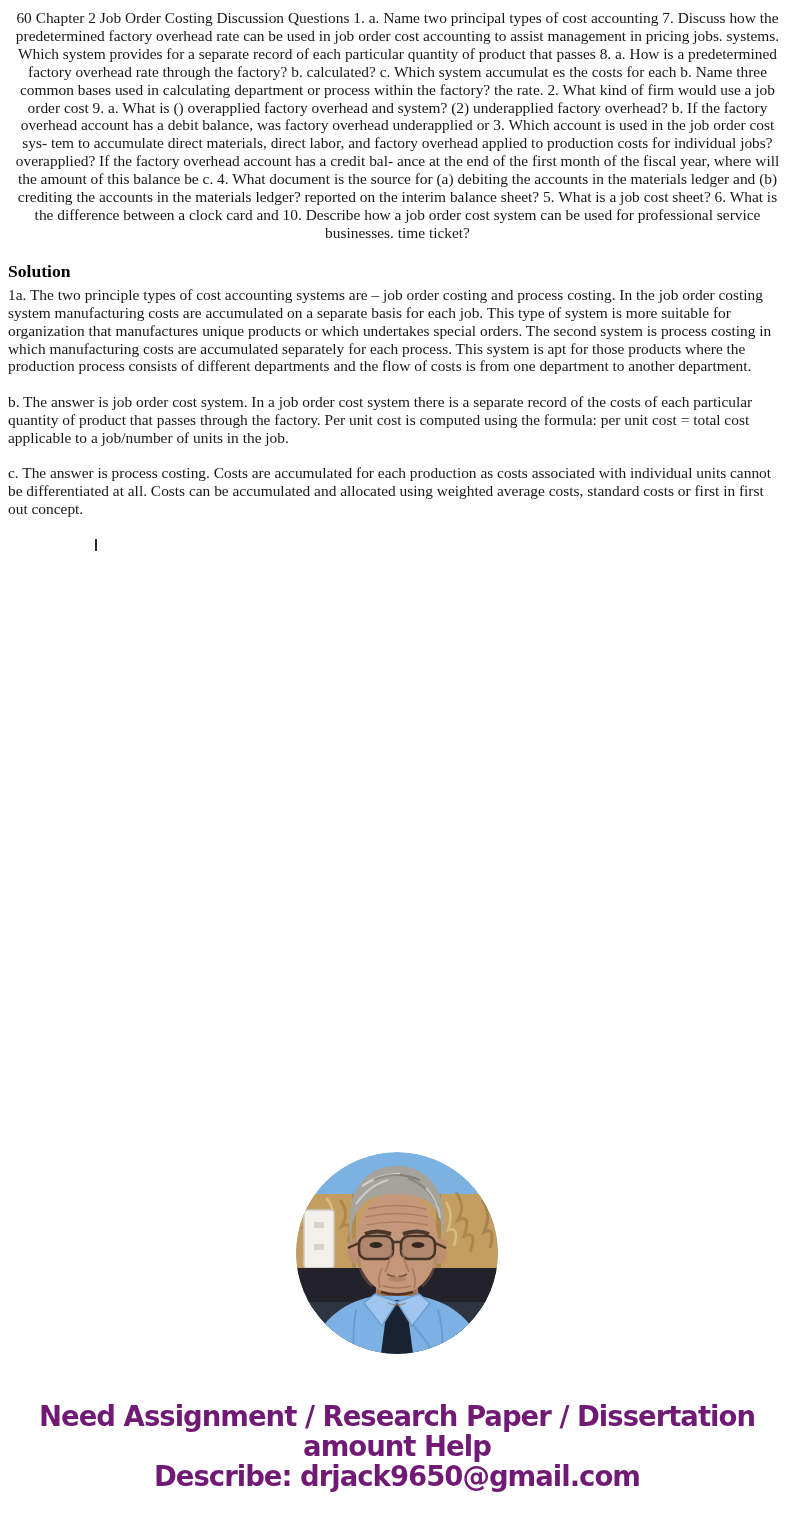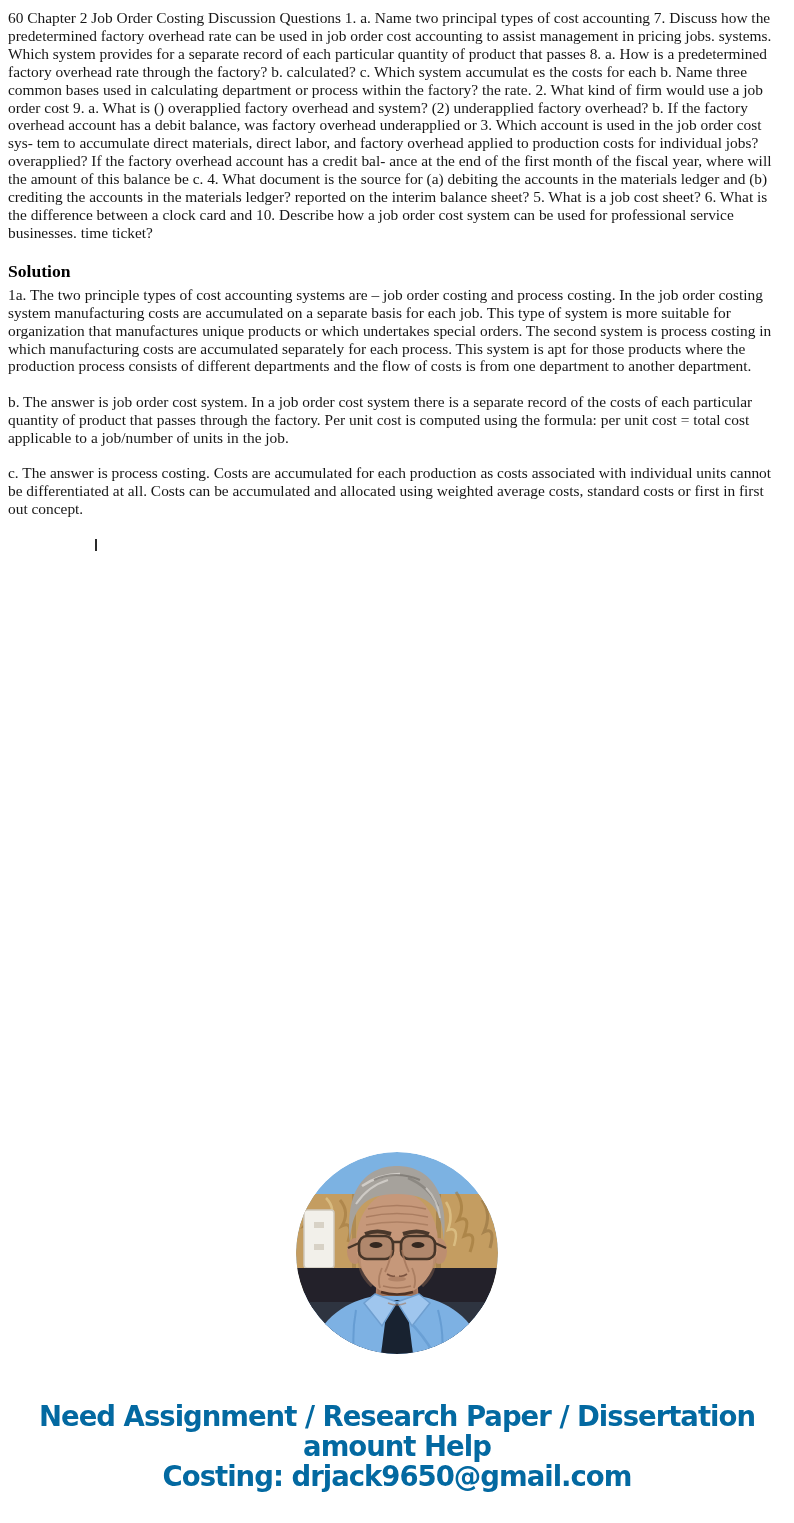--- a/index.html
+++ b/index.html
@@ -1,33 +1,33 @@
 <!DOCTYPE html>
 <html><head>
 <meta charset="utf-8">
 <style>
   html,body{margin:0;padding:0;background:#ffffff;}
   .page{position:relative;width:794px;height:1523px;background:#ffffff;overflow:hidden;}
 
   .doc{position:absolute;left:8px;top:0;width:779px;padding-top:9px;
        font-family:"Liberation Serif","DejaVu Serif",serif;color:#161616;}
   .doc p{margin:0 0 17.5px 0;font-size:15.4px;line-height:17.9px;}
-  .doc p.questions{margin-bottom:17px;}
+  .doc p.questions{margin-bottom:17px;text-align:center;}
   .doc h2{font-family:"Liberation Serif","DejaVu Serif",serif;color:#000;
           font-size:17.6px;line-height:20px;font-weight:bold;margin:19px 0 5px 0;}
 
   .text-cursor{position:absolute;left:95px;top:539px;width:2px;height:12px;background:#2a2a2a;}
 
   .avatar{position:absolute;left:296px;top:1152px;width:202px;height:202px;
           border-radius:50%;overflow:hidden;}
   .avatar svg{display:block;}
 
   .footer{position:absolute;left:0;top:1401px;width:794px;text-align:center;
           font-family:"DejaVu Sans","Liberation Sans",sans-serif;font-weight:bold;
-          font-size:27.5px;line-height:30px;letter-spacing:-1px;color:#0369a1;}
+          font-size:27.5px;line-height:30px;letter-spacing:-1px;color:#701a75;}
   .footer div{white-space:nowrap;}
 </style>
 </head>
 <body>
 
 <div class="page">
 
   <div class="doc">
     <p class="questions">60 Chapter 2 Job Order Costing Discussion Questions 1. a. Name two principal types of cost accounting 7. Discuss how the predetermined factory overhead rate can be used in job order cost accounting to assist management in pricing jobs. systems. Which system provides for a separate record of each particular quantity of product that passes 8. a. How is a predetermined factory overhead rate through the factory? b. calculated? c. Which system accumulat es the costs for each b. Name three common bases used in calculating department or process within the factory? the rate. 2. What kind of firm would use a job order cost 9. a. What is () overapplied factory overhead and system? (2) underapplied factory overhead? b. If the factory overhead account has a debit balance, was factory overhead underapplied or 3. Which account is used in the job order cost sys- tem to accumulate direct materials, direct labor, and factory overhead applied to production costs for individual jobs? overapplied? If the factory overhead account has a credit bal- ance at the end of the first month of the fiscal year, where will the amount of this balance be c. 4. What document is the source for (a) debiting the accounts in the materials ledger and (b) crediting the accounts in the materials ledger? reported on the interim balance sheet? 5. What is a job cost sheet? 6. What is the difference between a clock card and 10. Describe how a job order cost system can be used for professional service businesses. time ticket?</p>
     <h2>Solution</h2>
@@ -122,16 +122,16 @@
         <path d="M87 134 Q101 138 115 134" stroke="#8f6248" stroke-width="1.6" fill="none" opacity="0.6"></path>
         <path d="M85 140 Q101 145 117 140" stroke="#4f3223" stroke-width="2.6" fill="none"></path>
         <path d="M92 151 Q101 155 110 151" stroke="#a2765a" stroke-width="1.6" fill="none" opacity="0.6"></path>
       </g>
     </svg>
   </div>
 
   <div class="footer">
     <div>Need Assignment / Research Paper / Dissertation</div>
     <div>amount Help</div>
-    <div>Costing: drjack9650@gmail.com</div>
+    <div>Describe: drjack9650@gmail.com</div>
   </div>
 
 </div>
 
 </body></html>

